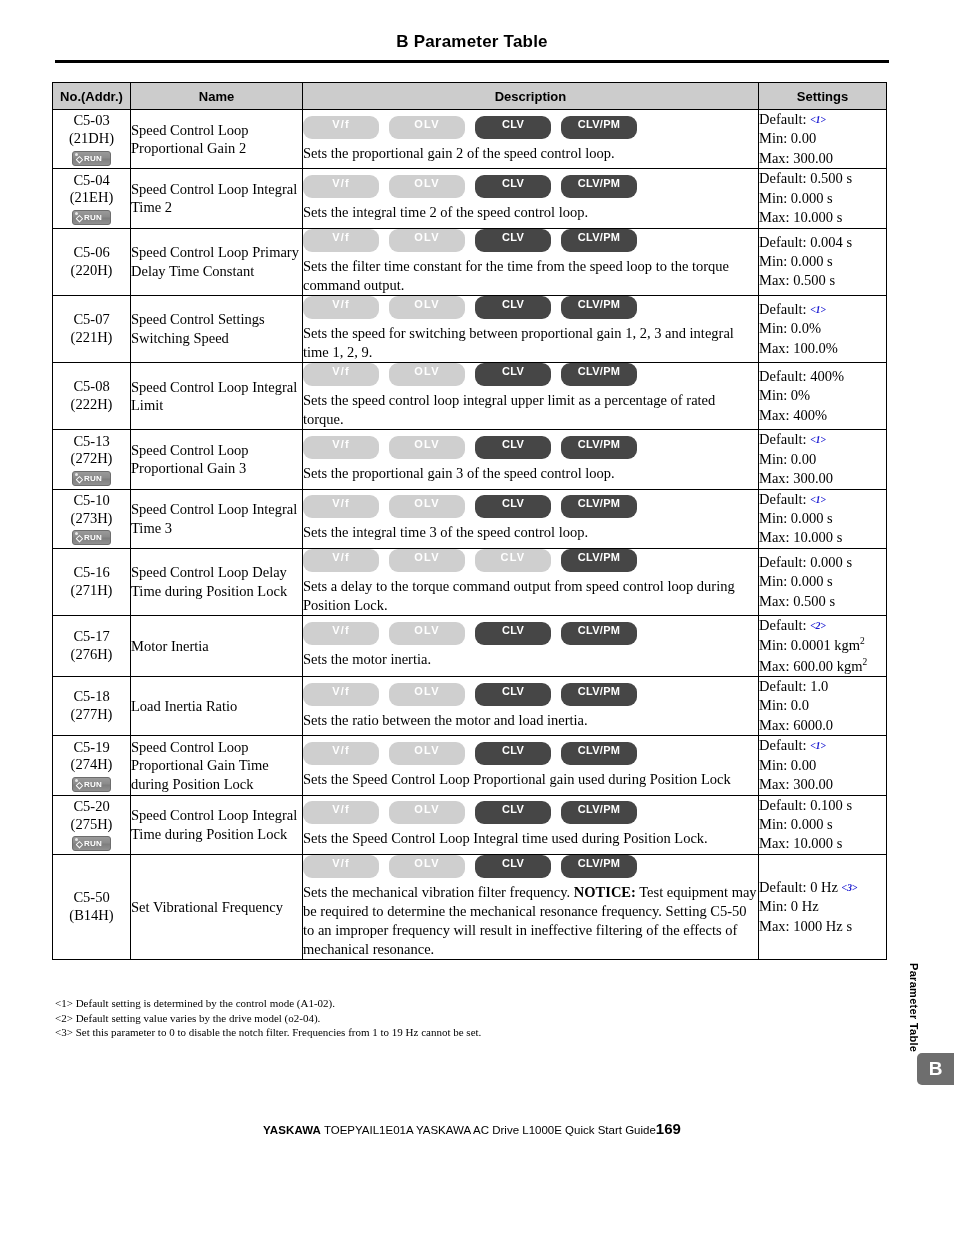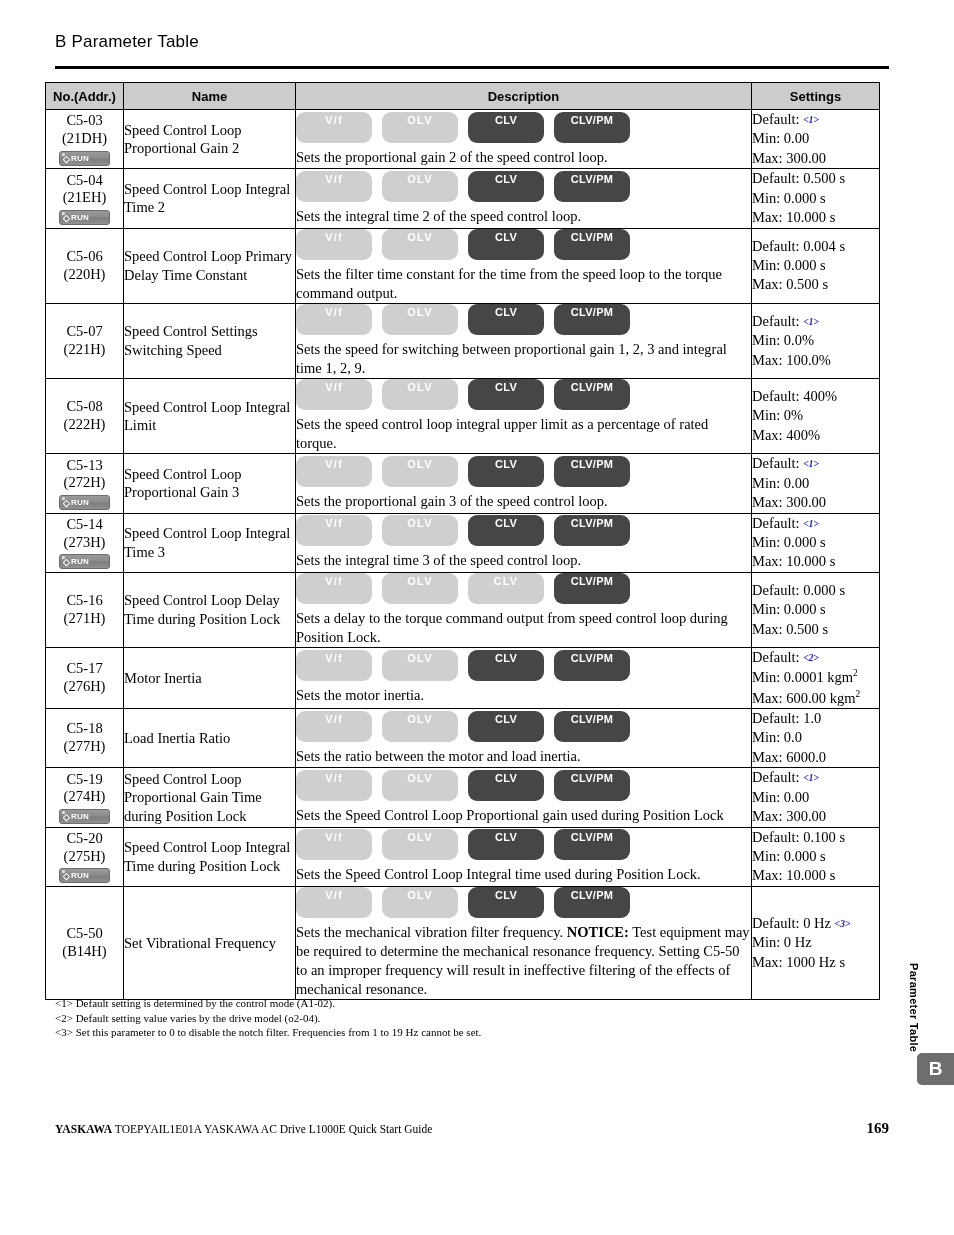--- a/index.html
+++ b/index.html
@@ -23,35 +23,35 @@
 
   
   .page-header {
     position: absolute;
     left: 55px;
     top: 32px;
     width: 834px;
   }
   .page-header-title {
     font-family: "Liberation Sans", sans-serif;
-    font-weight: normal;
+    font-weight: bold;
     font-size: 17px;
-    text-align: left;
+    text-align: center;
     letter-spacing: 0.2px;
-    padding-bottom: 14px;
+    padding-bottom: 8px;
   }
   .page-header-rule {
     border-bottom: 3px solid #000000;
     width: 100%;
   }
 
   
   .param-table {
     position: absolute;
-    left: 45px;
+    left: 52px;
     top: 82px;
     width: 834px;
     border-collapse: collapse;
     table-layout: fixed;
   }
   .param-table th,
   .param-table td {
     border: 1px solid #000000;
     vertical-align: middle;
     padding: 0;
@@ -79,21 +79,21 @@
   }
   .addr-line { white-space: nowrap; }
 
   
   .run-badge {
     display: inline-block;
     margin-top: 3px;
     background: linear-gradient(180deg,#9a9a9a 0%, #8b8b8b 45%, #7e7e7e 55%, #919191 100%);
     border: 1px solid #6d6d6d;
     border-radius: 3px;
-    padding: 1px 20px 1px 3px;
+    padding: 1px 8px 1px 3px;
     color: #ffffff;
     font-family: "Liberation Sans", sans-serif;
     font-size: 8px;
     font-weight: bold;
     line-height: 11px;
     letter-spacing: 0.2px;
     white-space: nowrap;
     position: relative;
   }
   .run-badge .run-dot {
@@ -132,21 +132,21 @@
     display: flex;
     gap: 10px;
     margin-bottom: 5px;
   }
   .mode-badge {
     font-family: "Liberation Sans", sans-serif;
     font-size: 11px;
     font-weight: bold;
     color: #ffffff;
     border-radius: 9px;
-    height: 31px;
+    height: 23px;
     line-height: 17px;
     text-align: center;
     width: 76px;
     letter-spacing: 0.3px;
   }
   .mode-badge.on  { background: #464646; }
   .mode-badge.off { background: #cfcfcf; letter-spacing: 1.2px; }
   .desc-text { display: block; }
   .desc-text .notice { font-weight: bold; }
 
@@ -209,23 +209,23 @@
     line-height: 32px;
   }
 
   
   .page-footer {
     position: absolute;
     left: 55px;
     top: 1120px;
     width: 834px;
     display: flex;
-    justify-content: space-between;
+    justify-content: center;
     align-items: baseline;
-    font-family: Liberation Serif, serif;
+    font-family: Liberation Sans, sans-serif;
     font-size: 11.5px;
   }
   .footer-left .brand { font-weight: bold; letter-spacing: 0.1px; }
   .footer-page { font-weight: bold; font-size: 15px; }
 </style>
 </head>
 <body>
 
 <div class="page">
 
@@ -361,21 +361,21 @@
             </div>
             <span class="desc-text">Sets the proportional gain 3 of the speed control loop.</span>
           </td>
           <td class="cell-set">
             <div class="line">Default: <span class="fn">&lt;1&gt;</span></div>
             <div class="line">Min: 0.00</div>
             <div class="line">Max: 300.00</div>
           </td>
         </tr>
         <tr>
-          <td class="cell-no"><div class="addr-line">C5-14</div><div class="addr-line">(273H)</div><div class="run-badge"><span class="run-dot"></span><span class="run-glyph">◇</span><span>RUN</span></div></td>
+          <td class="cell-no"><div class="addr-line">C5-10</div><div class="addr-line">(273H)</div><div class="run-badge"><span class="run-dot"></span><span class="run-glyph">◇</span><span>RUN</span></div></td>
           <td class="cell-name">Speed Control Loop Integral Time 3</td>
           <td class="cell-desc">
             <div class="mode-badges">
               <span class="mode-badge off">V/f</span>
               <span class="mode-badge off">OLV</span>
               <span class="mode-badge on">CLV</span>
               <span class="mode-badge on">CLV/PM</span>
             </div>
             <span class="desc-text">Sets the integral time 3 of the speed control loop.</span>
           </td>

